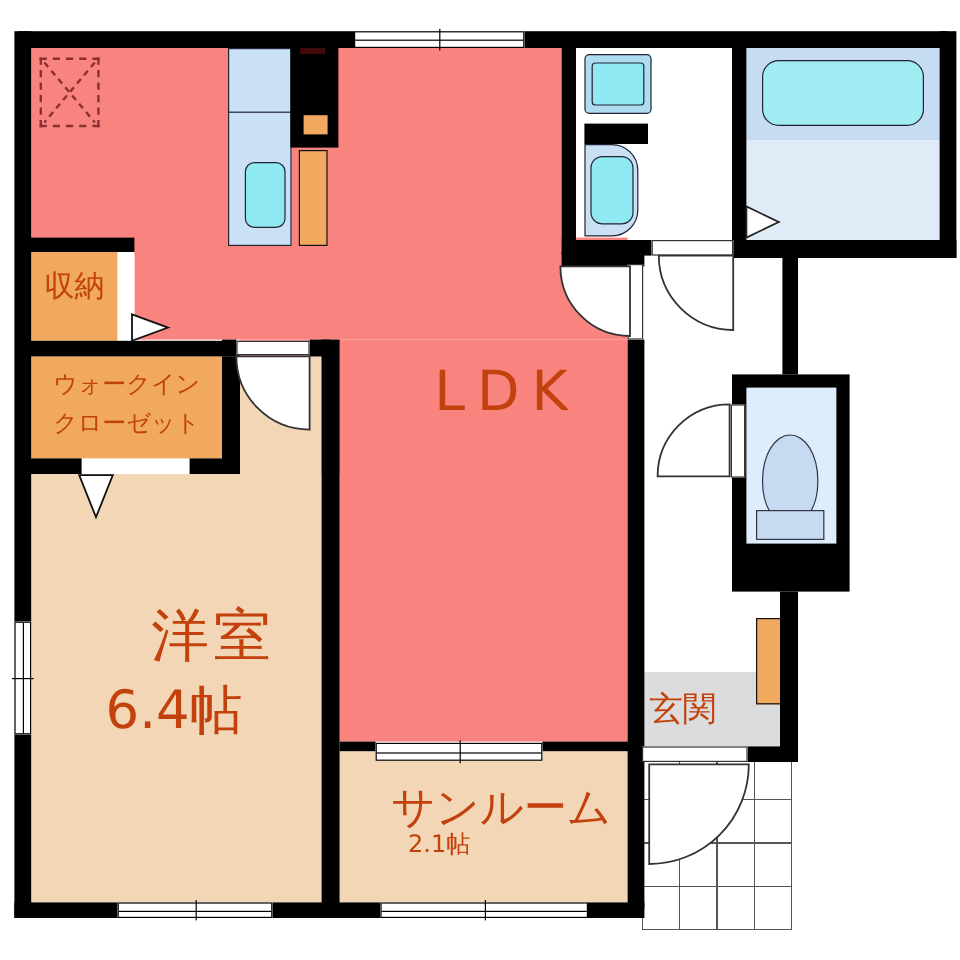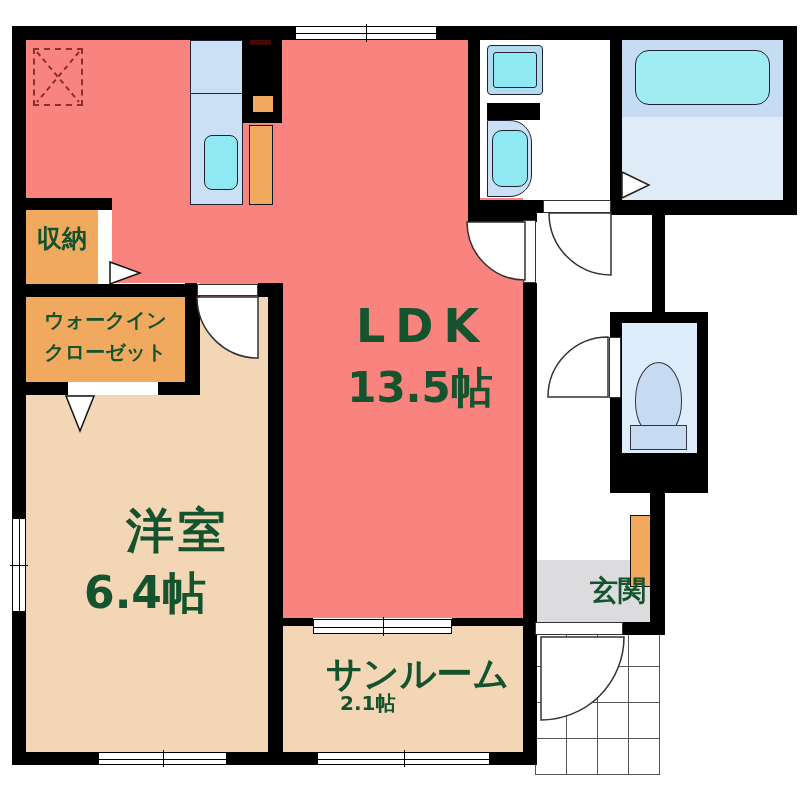--- a/index.html
+++ b/index.html
@@ -7,21 +7,21 @@
         font-family:"DejaVu Sans","Liberation Sans",sans-serif;}
   .wall{position:absolute;background:#000;}
   .room{position:absolute;}
   .window-h{position:absolute;background:#fff;border:1px solid #000;box-sizing:border-box;}
   .window-h::after{content:"";position:absolute;left:0;right:0;top:50%;height:1px;background:#000;}
   .window-h::before{content:"";position:absolute;left:50%;top:-3px;bottom:-3px;width:1px;background:#000;}
   .window-v{position:absolute;background:#fff;border:1px solid #000;box-sizing:border-box;}
   .window-v::after{content:"";position:absolute;top:0;bottom:0;left:50%;width:1px;background:#000;}
   .window-v::before{content:"";position:absolute;top:50%;left:-3px;right:-3px;height:1px;background:#000;}
   .leaf{position:absolute;background:#fff;border:1px solid #333;box-sizing:border-box;}
-  .lbl{position:absolute;font-weight:700;color:#14532d;line-height:1.05;white-space:nowrap;}
+  .lbl{position:absolute;font-weight:400;color:#c2410c;line-height:1.05;white-space:nowrap;}
   .fixture{position:absolute;box-sizing:border-box;}
   svg.overlay{position:absolute;left:0;top:0;z-index:40;pointer-events:none;}
   .z1{z-index:1}.z2{z-index:5}.z3{z-index:10}.z4{z-index:20}.z6{z-index:50}
 </style>
 </head>
 <body>
 
 <div id="plan">
 
   <div class="room z1" style="left:26px;top:40px;width:442px;height:172px;background:#F8837F;"></div>
@@ -131,28 +131,27 @@
 
     <path d="M110,262 L140,273 L110,284 Z" fill="#ffffff" stroke="#111" stroke-width="1.5"></path>
 
     <path d="M66,396 L94,396 L80,431 Z" fill="#ffffff" stroke="#111" stroke-width="1.5"></path>
 
     <line x1="37" y1="52" x2="79" y2="102" stroke="#8A3030" stroke-width="2" stroke-dasharray="5,4"></line>
     <line x1="79" y1="52" x2="37" y2="102" stroke="#8A3030" stroke-width="2" stroke-dasharray="5,4"></line>
   </svg>
 
   <div class="lbl z6" style="left:330px;top:302px;width:185px;text-align:center;font-size:46px;letter-spacing:10px;">LDK</div>
-  <div class="lbl z6" style="left:320px;top:366px;width:200px;text-align:center;font-size:42px;">13.5帖</div>
 
   <div class="lbl z6" style="left:60px;top:505px;width:170px;text-align:right;font-size:48px;letter-spacing:4px;">洋室</div>
   <div class="lbl z6" style="left:55px;top:570px;width:180px;text-align:center;font-size:44px;">6.4帖</div>
 
   <div class="lbl z6" style="left:326px;top:655px;font-size:36px;">サンルーム</div>
   <div class="lbl z6" style="left:340px;top:693px;font-size:20px;">2.1帖</div>
 
-  <div class="lbl z6" style="left:541px;top:576px;width:105px;text-align:right;font-size:28px;">玄関</div>
+  <div class="lbl z6" style="left:541px;top:576px;width:105px;text-align:left;font-size:28px;">玄関</div>
 
   <div class="lbl z6" style="left:28px;top:226px;width:68px;text-align:center;font-size:25px;">収納</div>
 
   <div class="lbl z6" style="left:28px;top:310px;width:155px;text-align:center;font-size:20px;">ウォークイン</div>
   <div class="lbl z6" style="left:28px;top:342px;width:155px;text-align:center;font-size:20px;">クローゼット</div>
 
 </div>
 
 </body></html>

